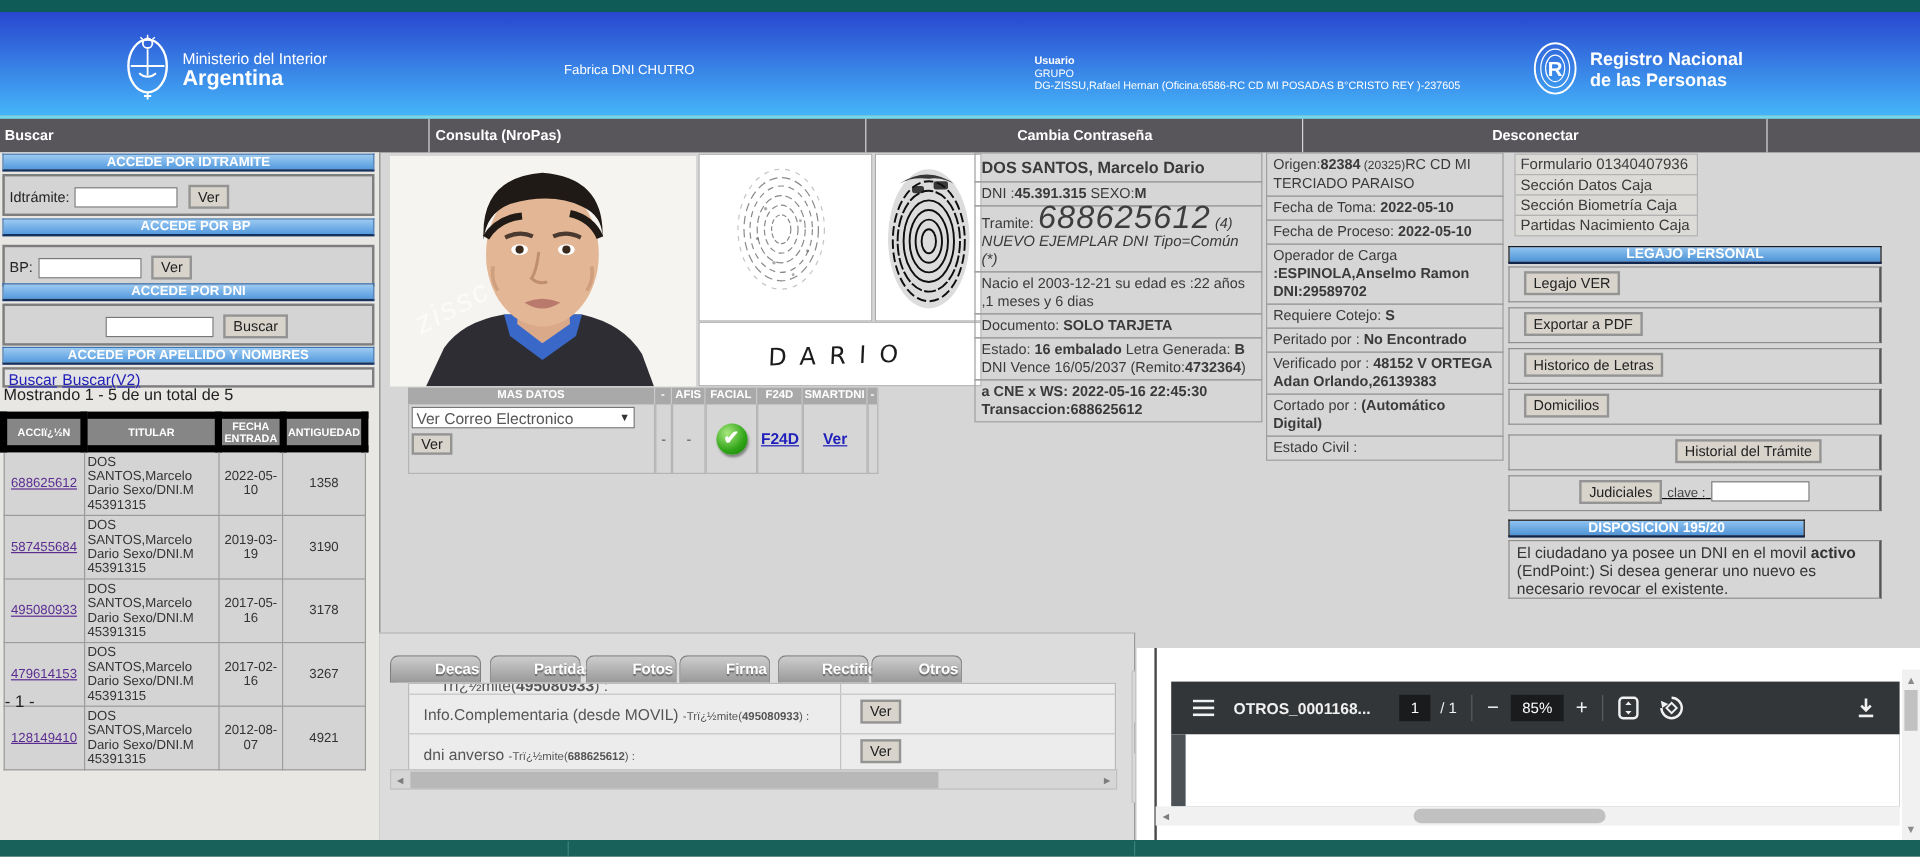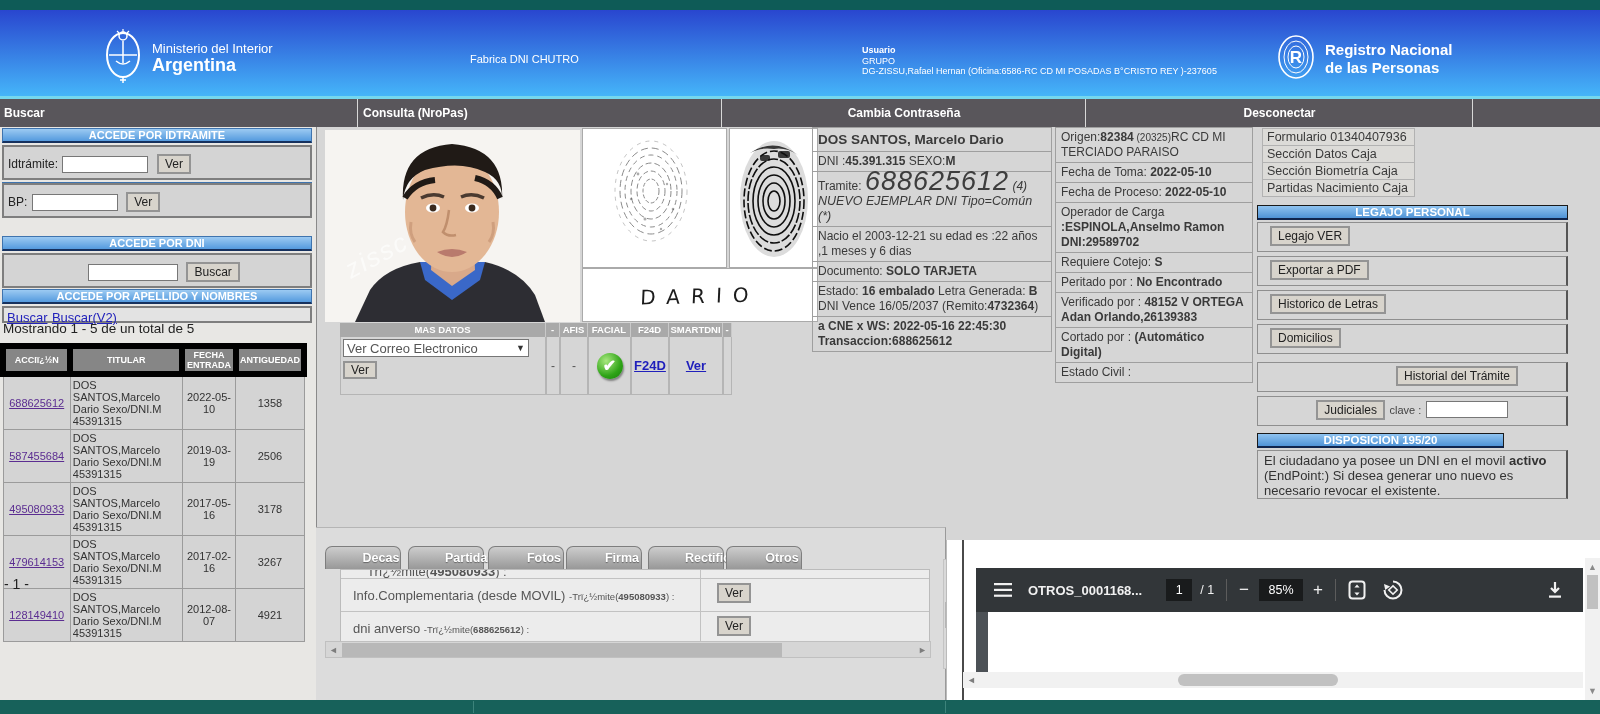--- a/index.html
+++ b/index.html
@@ -168,21 +168,21 @@
 
 <div class="abs" id="sidebar">
   <div class="side-header" style="top:1px;">ACCEDE POR IDTRAMITE</div>
   <div class="side-box" style="top:18px;height:35px;padding:7px 4px;">
     <span class="fld-label">Idtrámite:</span>
     <input class="tin" style="width: 86px;">
     <button class="btn" style="margin-left:4px;">Ver</button>
   </div>
 
   <div class="side-header" style="top:55px;padding-left:12px;">ACCEDE POR BP</div>
-  <div class="side-box" style="top:56px;height:35px;padding:7px 4px;">
+  <div class="side-box" style="top:77px;height:35px;padding:7px 4px;">
     <span class="fld-label">BP:</span>
     <input class="tin" style="width: 86px;">
     <button class="btn" style="margin-left:4px;">Ver</button>
   </div>
 
   <div class="side-header" style="top:109px;">ACCEDE POR DNI</div>
   <div class="side-box" style="top:126px;height:35px;padding:7px 4px 7px 84px;">
     <input class="tin" style="width: 90px;">
     <button class="btn" style="margin-left:4px;">Buscar</button>
   </div>
@@ -206,21 +206,21 @@
     <tr>
       <td class="acc"><span class="plink">688625612</span></td>
       <td>DOS SANTOS,Marcelo Dario Sexo/DNI.M 45391315</td>
       <td class="ctr">2022-05-10</td>
       <td class="ctr">1358</td>
     </tr>
     <tr>
       <td class="acc"><span class="plink">587455684</span></td>
       <td>DOS SANTOS,Marcelo Dario Sexo/DNI.M 45391315</td>
       <td class="ctr">2019-03-19</td>
-      <td class="ctr">2506</td>
+      <td class="ctr">3190</td>
     </tr>
     <tr>
       <td class="acc"><span class="plink">495080933</span></td>
       <td>DOS SANTOS,Marcelo Dario Sexo/DNI.M 45391315</td>
       <td class="ctr">2017-05-16</td>
       <td class="ctr">3178</td>
     </tr>
     <tr>
       <td class="acc"><span class="plink">479614153</span></td>
       <td>DOS SANTOS,Marcelo Dario Sexo/DNI.M 45391315</td>
@@ -406,21 +406,21 @@
 </div>
 <div class="lg-box" style="top:290px;">
   <button class="btn">Historico de Letras</button>
 </div>
 <div class="lg-box" style="top:324px;">
   <button class="btn">Domicilios</button>
 </div>
 <div class="lg-box center" style="top:362px;">
   <button class="btn" style="margin-left:90px;">Historial del Trámite</button>
 </div>
-<div class="lg-box center" style="top:396px;">
+<div class="lg-box center" style="top:396px;text-decoration:underline;">
   <button class="btn">Judiciales</button>
   <span style="font-size:11px;color:#444;">clave :</span>
   <input class="tin" style="width: 82px; vertical-align: middle;">
 </div>
 
 <div class="abs panel-title" id="disp-title">DISPOSICION 195/20</div>
 <div class="abs" id="disp-box">
   <span>El ciudadano ya posee un DNI en el movil </span><span class="b">activo</span><span> (EndPoint:) Si desea generar uno nuevo es necesario revocar el existente.</span>
 </div>
 

